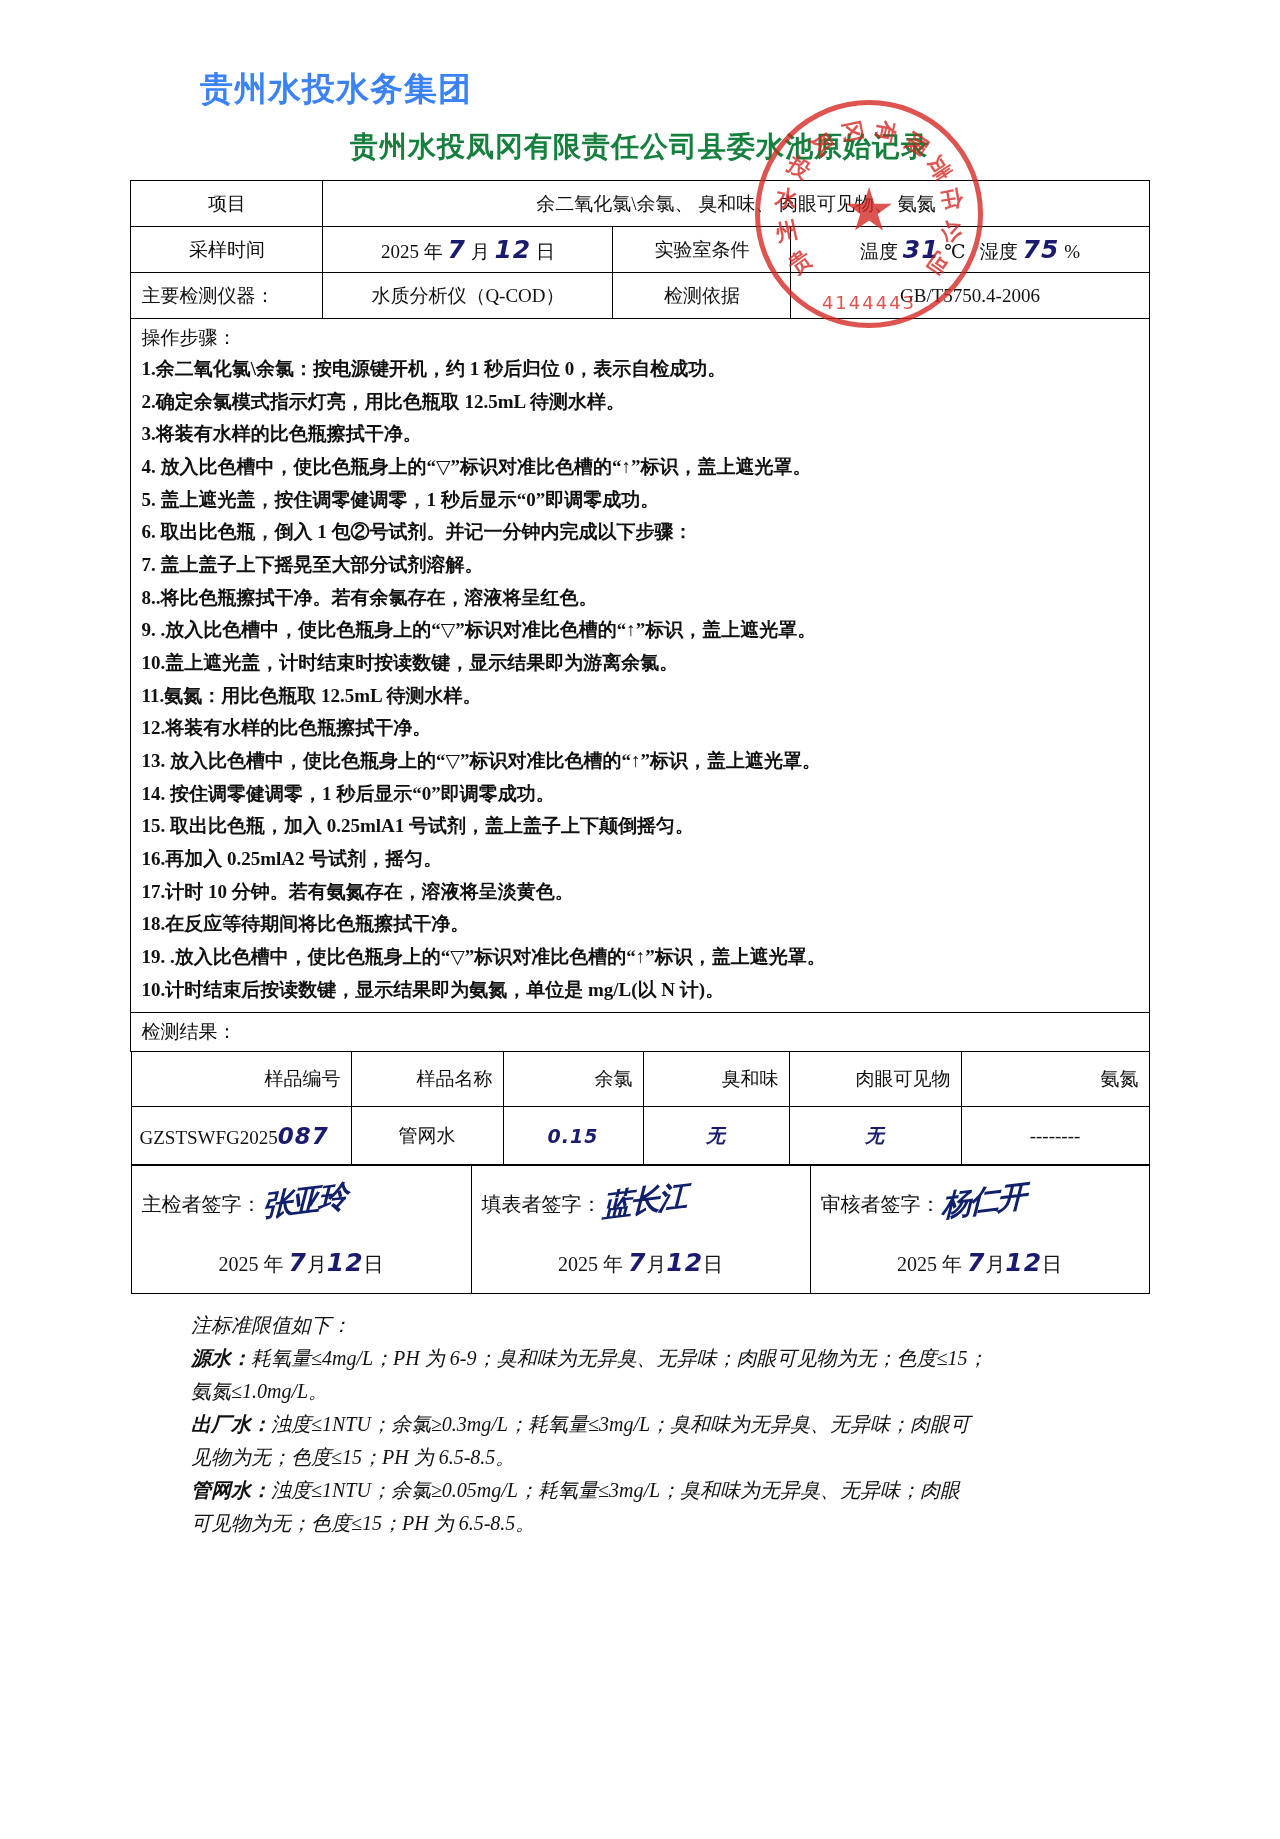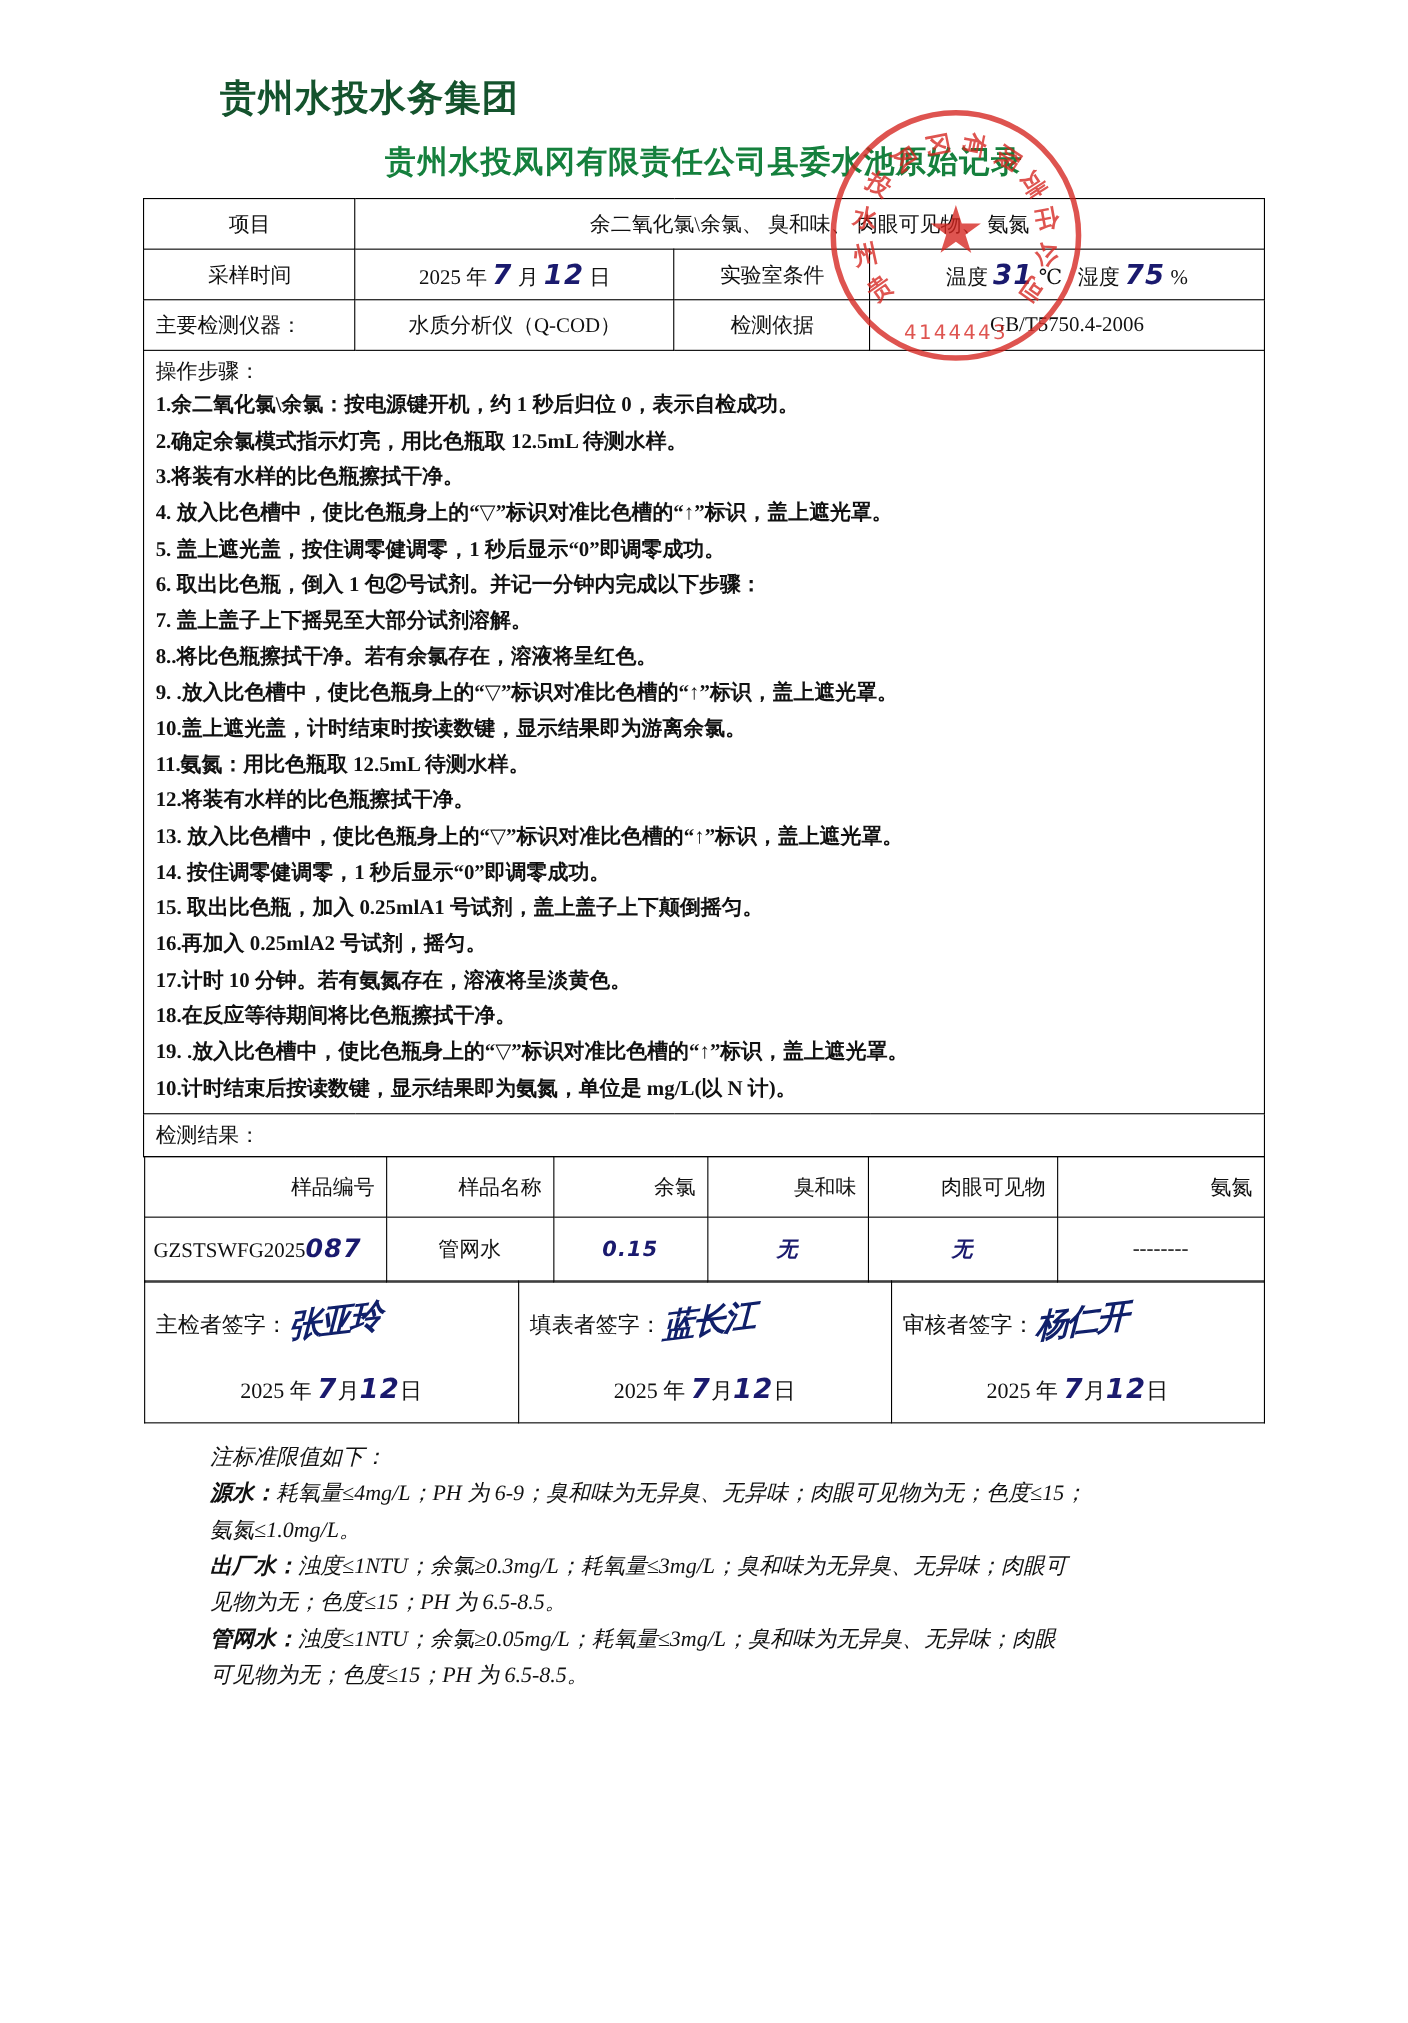--- a/index.html
+++ b/index.html
@@ -27,21 +27,21 @@
   .logo-row {
     position: relative;
     height: 58px;
     margin-left: 70px;
   }
   .logo-text {
     font-family: "DejaVu Sans", sans-serif;
     font-weight: bold;
     font-size: 33px;
     letter-spacing: 1px;
-    color: #14532d;
+    color: #3b82f6;
     line-height: 58px;
     white-space: nowrap;
   }
 
   
   .doc-title {
     text-align: center;
     font-size: 28px;
     font-weight: bold;
     letter-spacing: 1px;

